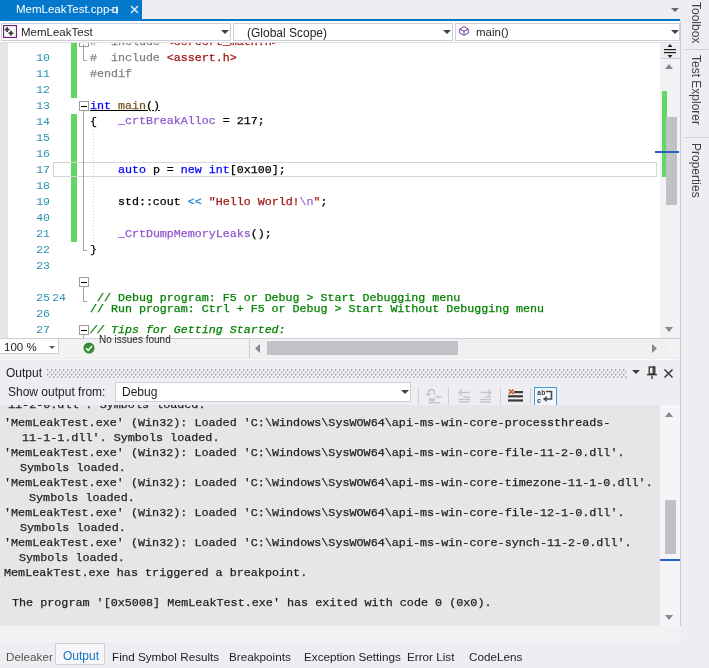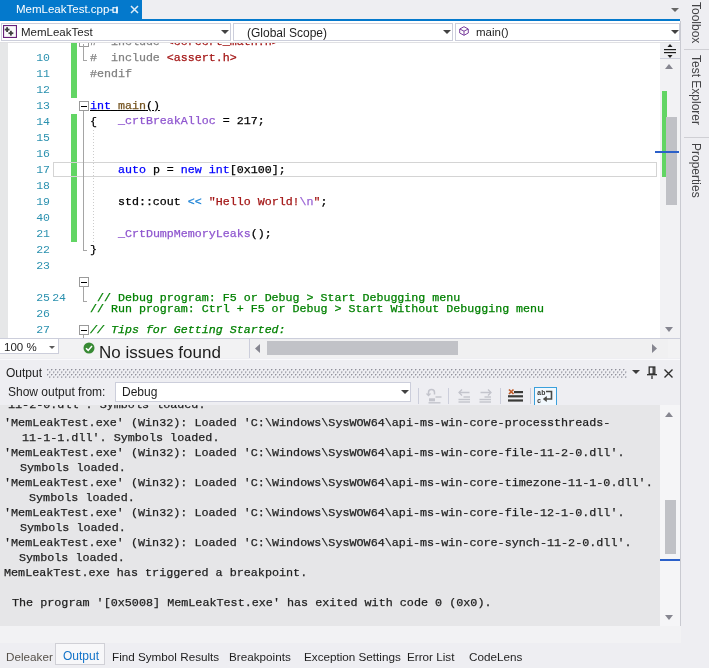--- a/index.html
+++ b/index.html
@@ -152,21 +152,21 @@
 
   <div class="abs" style="left:0;top:338px;width:681px;height:20px;background:#f2f2f3;border-top:1px solid #cccedb;box-sizing:border-box;"></div>
   <div class="abs" style="left:0;top:339px;width:59px;height:15px;background:#ffffff;border-right:1px solid #cccedb;border-bottom:1px solid #cccedb;box-sizing:border-box;"></div>
   <div class="abs" style="left:4px;top:341px;font-size:11.5px;color:#1e1e1e;">100 %</div>
   <div class="abs" style="left:49px;top:346px;width:0;height:0;border-left:3.5px solid transparent;border-right:3.5px solid transparent;border-top:3.5px solid #5a5a5a;"></div>
 
   <svg class="abs" style="left:83px;top:342px;" width="12" height="12" viewBox="0 0 12 12">
     <circle cx="6" cy="6" r="5.5" fill="#388a34"></circle>
     <path d="M3 6.2 L5.2 8.4 L9 4" stroke="#ffffff" stroke-width="1.5" fill="none"></path>
   </svg>
-  <div class="abs" style="left:99px;top:343px;font-size:17px;color:#1e1e1e;">No issues found</div>
+  <div class="abs" style="left:99px;top:334px;font-size:10px;color:#1e1e1e;">No issues found</div>
   <div class="abs" style="left:249px;top:338px;width:1px;height:20px;background:#cccedb;"></div>
 
   <div class="abs" style="left:250px;top:339px;width:418px;height:19px;background:#f0f0f1;"></div>
   <svg class="abs" style="left:254px;top:344px;" width="8" height="9" viewBox="0 0 8 9">
       <path d="M6 0 L1 4.5 L6 9 Z" fill="#868690"></path>
     </svg>
   <div class="abs" style="left:267px;top:341px;width:191px;height:14px;background:#c1c2c7;"></div>
   <svg class="abs" style="left:650px;top:344px;" width="8" height="9" viewBox="0 0 8 9">
       <path d="M2 0 L7 4.5 L2 9 Z" fill="#868690"></path>
     </svg>

